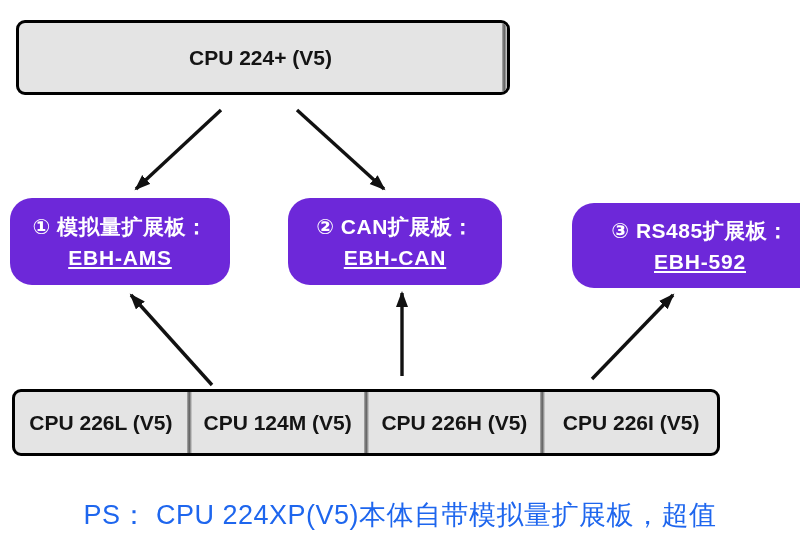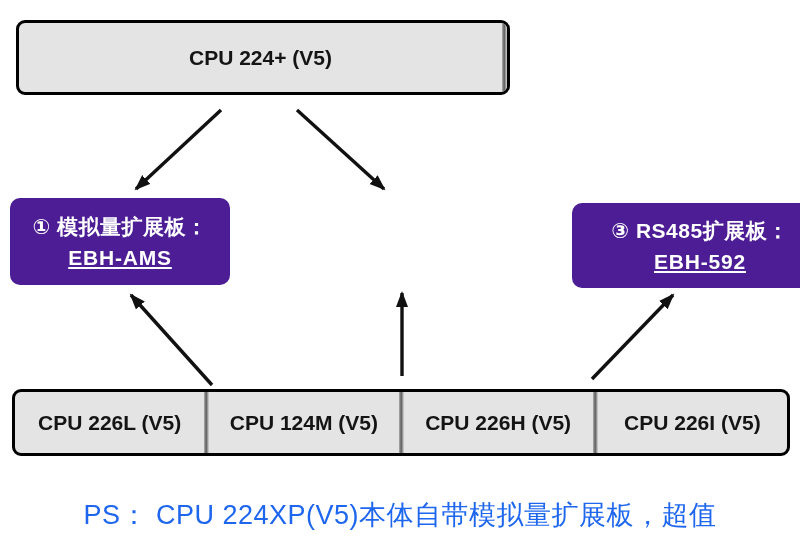--- a/index.html
+++ b/index.html
@@ -51,28 +51,28 @@
   }
   .group-top {
     left: 16px;
     top: 20px;
     width: 494px;
     height: 75px;
   }
   .group-bottom {
     left: 12px;
     top: 389px;
-    width: 778px;
+    width: 708px;
     height: 67px;
   }
   
   .board {
     position: absolute;
-    background: #4c1d95;
-    border-radius: 10px;
+    background: #6d28d9;
+    border-radius: 22px;
     color: #ffffff;
     display: flex;
     flex-direction: column;
     align-items: center;
     justify-content: center;
     gap: 5px;
     text-align: center;
   }
   .board .board-title {
     font-size: 21px;
@@ -125,20 +125,24 @@
     <div class="cell">
       <span>CPU 224+ (V5)</span>
     </div>
     <div class="divider"></div>
   </div>
 
   <div class="board board-1">
     <div class="board-title">① 模拟量扩展板：</div>
     <div class="board-model">EBH-AMS</div>
   </div>
+  <div class="board board-2">
+    <div class="board-title">② CAN扩展板：</div>
+    <div class="board-model">EBH-CAN</div>
+  </div>
   <div class="board board-3">
     <div class="board-title">③ RS485扩展板：</div>
     <div class="board-model">EBH-592</div>
   </div>
 
   <div class="gray-group group-bottom">
     <div class="cell">
       <span>CPU 226L (V5)</span>
     </div>
     <div class="divider"></div>

